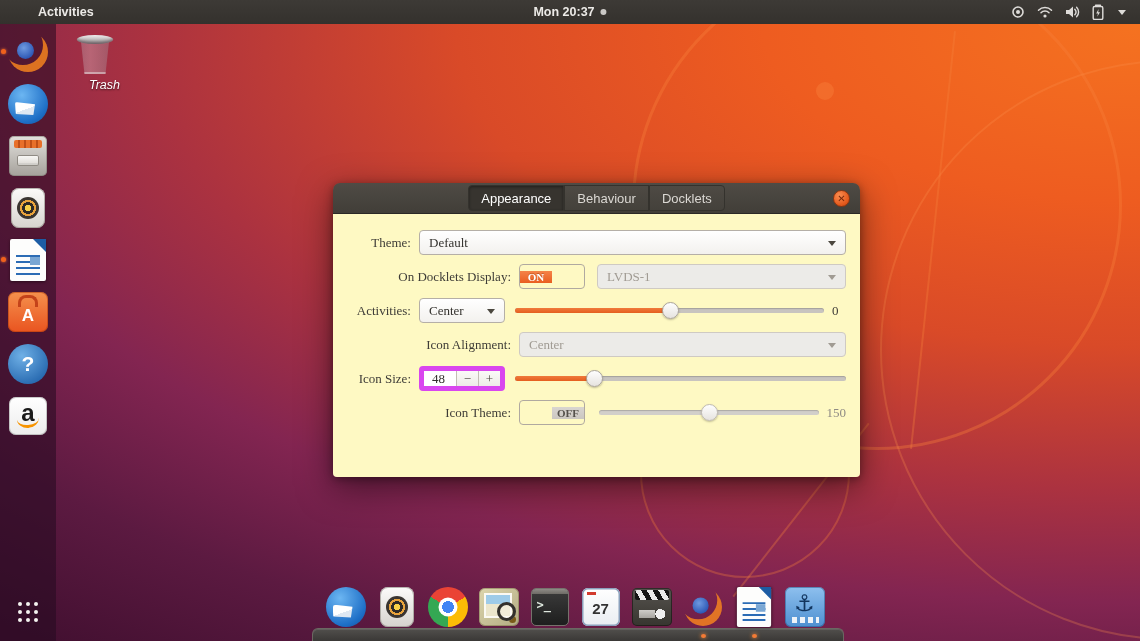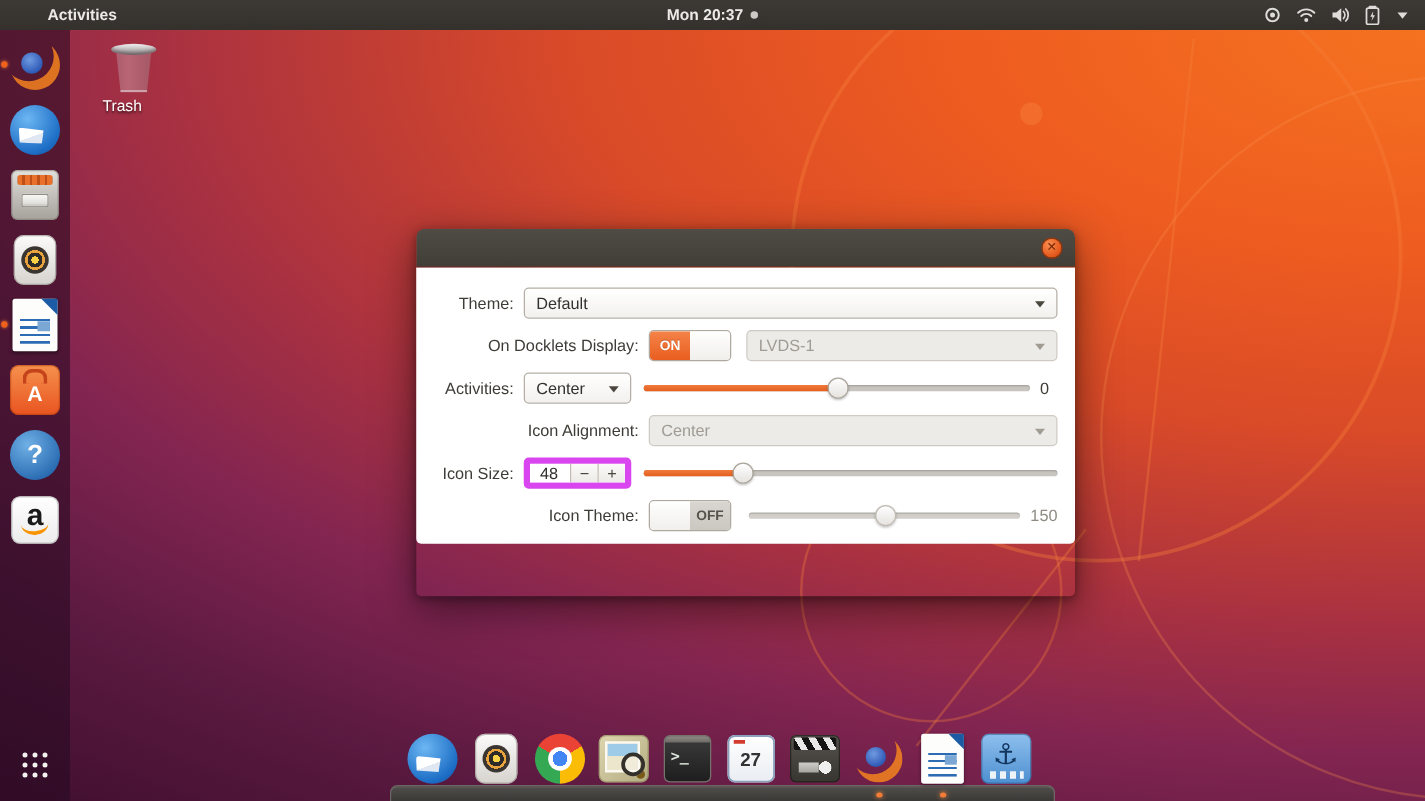--- a/index.html
+++ b/index.html
@@ -38,21 +38,21 @@
     align-items:center; padding-top:7px; gap:10px; }
   .launch-item { position:relative; width:42px; height:42px; display:flex; align-items:center; justify-content:center; }
   .run-dot-left { position:absolute; left:-6px; top:50%; margin-top:-3px; width:5px; height:5px; border-radius:50%; background:#f0611c; box-shadow:0 0 3px #ff7a30; }
   .show-apps { position:absolute; bottom:8px; left:50%; transform:translateX(-50%); width:42px; height:42px; display:flex; align-items:center; justify-content:center; }
   .dots-grid { position:relative; width:20px; height:20px; }
   .dots-grid i { position:absolute; width:4px; height:4px; border-radius:50%; background:#f4f2ef;
     box-shadow:8px 0 0 #f4f2ef, 16px 0 0 #f4f2ef, 0 8px 0 #f4f2ef, 8px 8px 0 #f4f2ef,
     16px 8px 0 #f4f2ef, 0 16px 0 #f4f2ef, 8px 16px 0 #f4f2ef, 16px 16px 0 #f4f2ef; }
 
   
-  .trash-wrap { position:absolute; left:82px; top:33px; width:50px; text-align:left; z-index:10; }
+  .trash-wrap { position:absolute; left:70px; top:33px; width:50px; text-align:right; z-index:10;font-style:italic; }
   .trash-icon { position:relative; width:36px; height:42px; margin:0 auto; }
   .trash-body { position:absolute; top:8px; left:3px; right:3px; bottom:1px;
     background:linear-gradient(90deg, rgba(185,160,170,.40), rgba(235,225,230,.30) 35%, rgba(160,140,150,.42));
     clip-path:polygon(3% 0,97% 0,85% 100%,15% 100%);
     box-shadow:inset 0 -2px 0 rgba(235,230,230,.5); }
   .trash-lid { position:absolute; top:2px; left:0; right:0; height:9px; border-radius:50%;
     background:linear-gradient(#f2f0f0,#8f8a8a); box-shadow:inset 0 -2px 3px rgba(60,40,50,.45); }
   .trash-label { margin-top:3px; font-size:12.5px; color:#fff; text-shadow:0 1px 2px rgba(0,0,0,.65); }
 
   
@@ -65,37 +65,37 @@
   .tab { display:flex; align-items:center; padding:0 12px; font-size:13px; color:#dbd8d3;
     background:linear-gradient(#4e4a44,#44413b); border:1px solid #34323e; border:1px solid #34322d; }
   .tab:first-child { border-radius:4px 0 0 4px; }
   .tab:last-child { border-radius:0 4px 4px 0; }
   .tab.active { background:#37342f; color:#fff; box-shadow:inset 0 1px 3px rgba(0,0,0,.4); }
   .close-btn { position:absolute; right:10px; top:7px; width:17px; height:17px; border-radius:50%;
     background:radial-gradient(circle at 35% 30%, #fb8d50, #e45a1d 65%, #c04513);
     border:1px solid #8e3610; display:flex; align-items:center; justify-content:center; }
   .close-x { color:#77290b; font-size:10px; font-weight:700; line-height:1; }
 
-  .dialog-body { height:221px; background:#ffffff; border-radius:0 0 4px 4px; padding:16px 14px 0 14px; }
+  .dialog-body { height:263px; background:#fef9c3; border-radius:0 0 4px 4px; padding:16px 14px 0 14px;font-family:Liberation Serif, serif; }
   .row { display:flex; align-items:center; height:25px; margin-bottom:9px; }
   .lblA { width:64px; text-align:right; font-size:13px; color:#3e3c37; flex:0 0 64px; }
   .lblB { width:164px; text-align:right; font-size:13px; color:#3e3c37; flex:0 0 164px; }
   .gap8 { width:8px; flex:0 0 8px; }
 
   .dropdown { position:relative; height:25px; border:1px solid #b5afa7; border-radius:4px;
     background:linear-gradient(#ffffff,#f3f1ee); display:flex; align-items:center;
     padding:0 22px 0 9px; font-size:13px; color:#33312d; }
   .dropdown .arrow { position:absolute; right:9px; top:50%; margin-top:-2px; width:0; height:0;
     border-left:4px solid transparent; border-right:4px solid transparent; border-top:5px solid #4b473f; }
   .dropdown.full { flex:1; }
   .dropdown.disabled { background:#ecebe8; border-color:#cfcac3; color:#a09b93; }
   .dropdown.disabled .arrow { border-top-color:#a09b93; }
 
   .toggle { display:flex; width:66px; height:25px; border:1px solid #b0a9a0; border-radius:4px;
-    overflow:hidden; font-size:11px; font-weight:700; flex:0 0 66px; }
+    overflow:hidden; font-size:11px; font-weight:700; flex:0 0 66px;align-items:center; }
   .toggle .half { flex:1; display:flex; align-items:center; justify-content:center; }
   .toggle .on-half { background:linear-gradient(#f58348,#e95e20); color:#fff; text-shadow:0 -1px 0 rgba(120,40,0,.4); }
   .toggle .off-half { background:linear-gradient(#d9d5d0,#cbc7c1); color:#55514b; }
   .toggle .blank-half { background:linear-gradient(#ffffff,#f1efec); }
 
   .slider { position:relative; flex:1; height:25px; }
   .slider .track { position:absolute; left:0; right:0; top:10px; height:5px; border-radius:3px;
     background:#c8c4bf; box-shadow:inset 0 1px 1px rgba(0,0,0,.18); }
   .slider .fill { position:absolute; left:0; top:10px; height:5px; border-radius:3px 0 0 3px;
     background:linear-gradient(#f07a3c,#e45f1f); }
@@ -305,20 +305,25 @@
   <div class="trash-wrap">
     <div class="trash-icon">
       <div class="trash-body"></div>
       <div class="trash-lid"></div>
     </div>
     <div class="trash-label">Trash</div>
   </div>
 
   <div class="dialog">
     <div class="titlebar">
+      <div class="tabs">
+        <div class="tab active">Appearance</div>
+        <div class="tab">Behaviour</div>
+        <div class="tab">Docklets</div>
+      </div>
       <div class="close-btn">
         <span class="close-x">✕</span>
       </div>
     </div>
 
     <div class="dialog-body">
 
       <div class="row">
         <div class="lblA">Theme:</div>
         <div class="gap8"></div>

